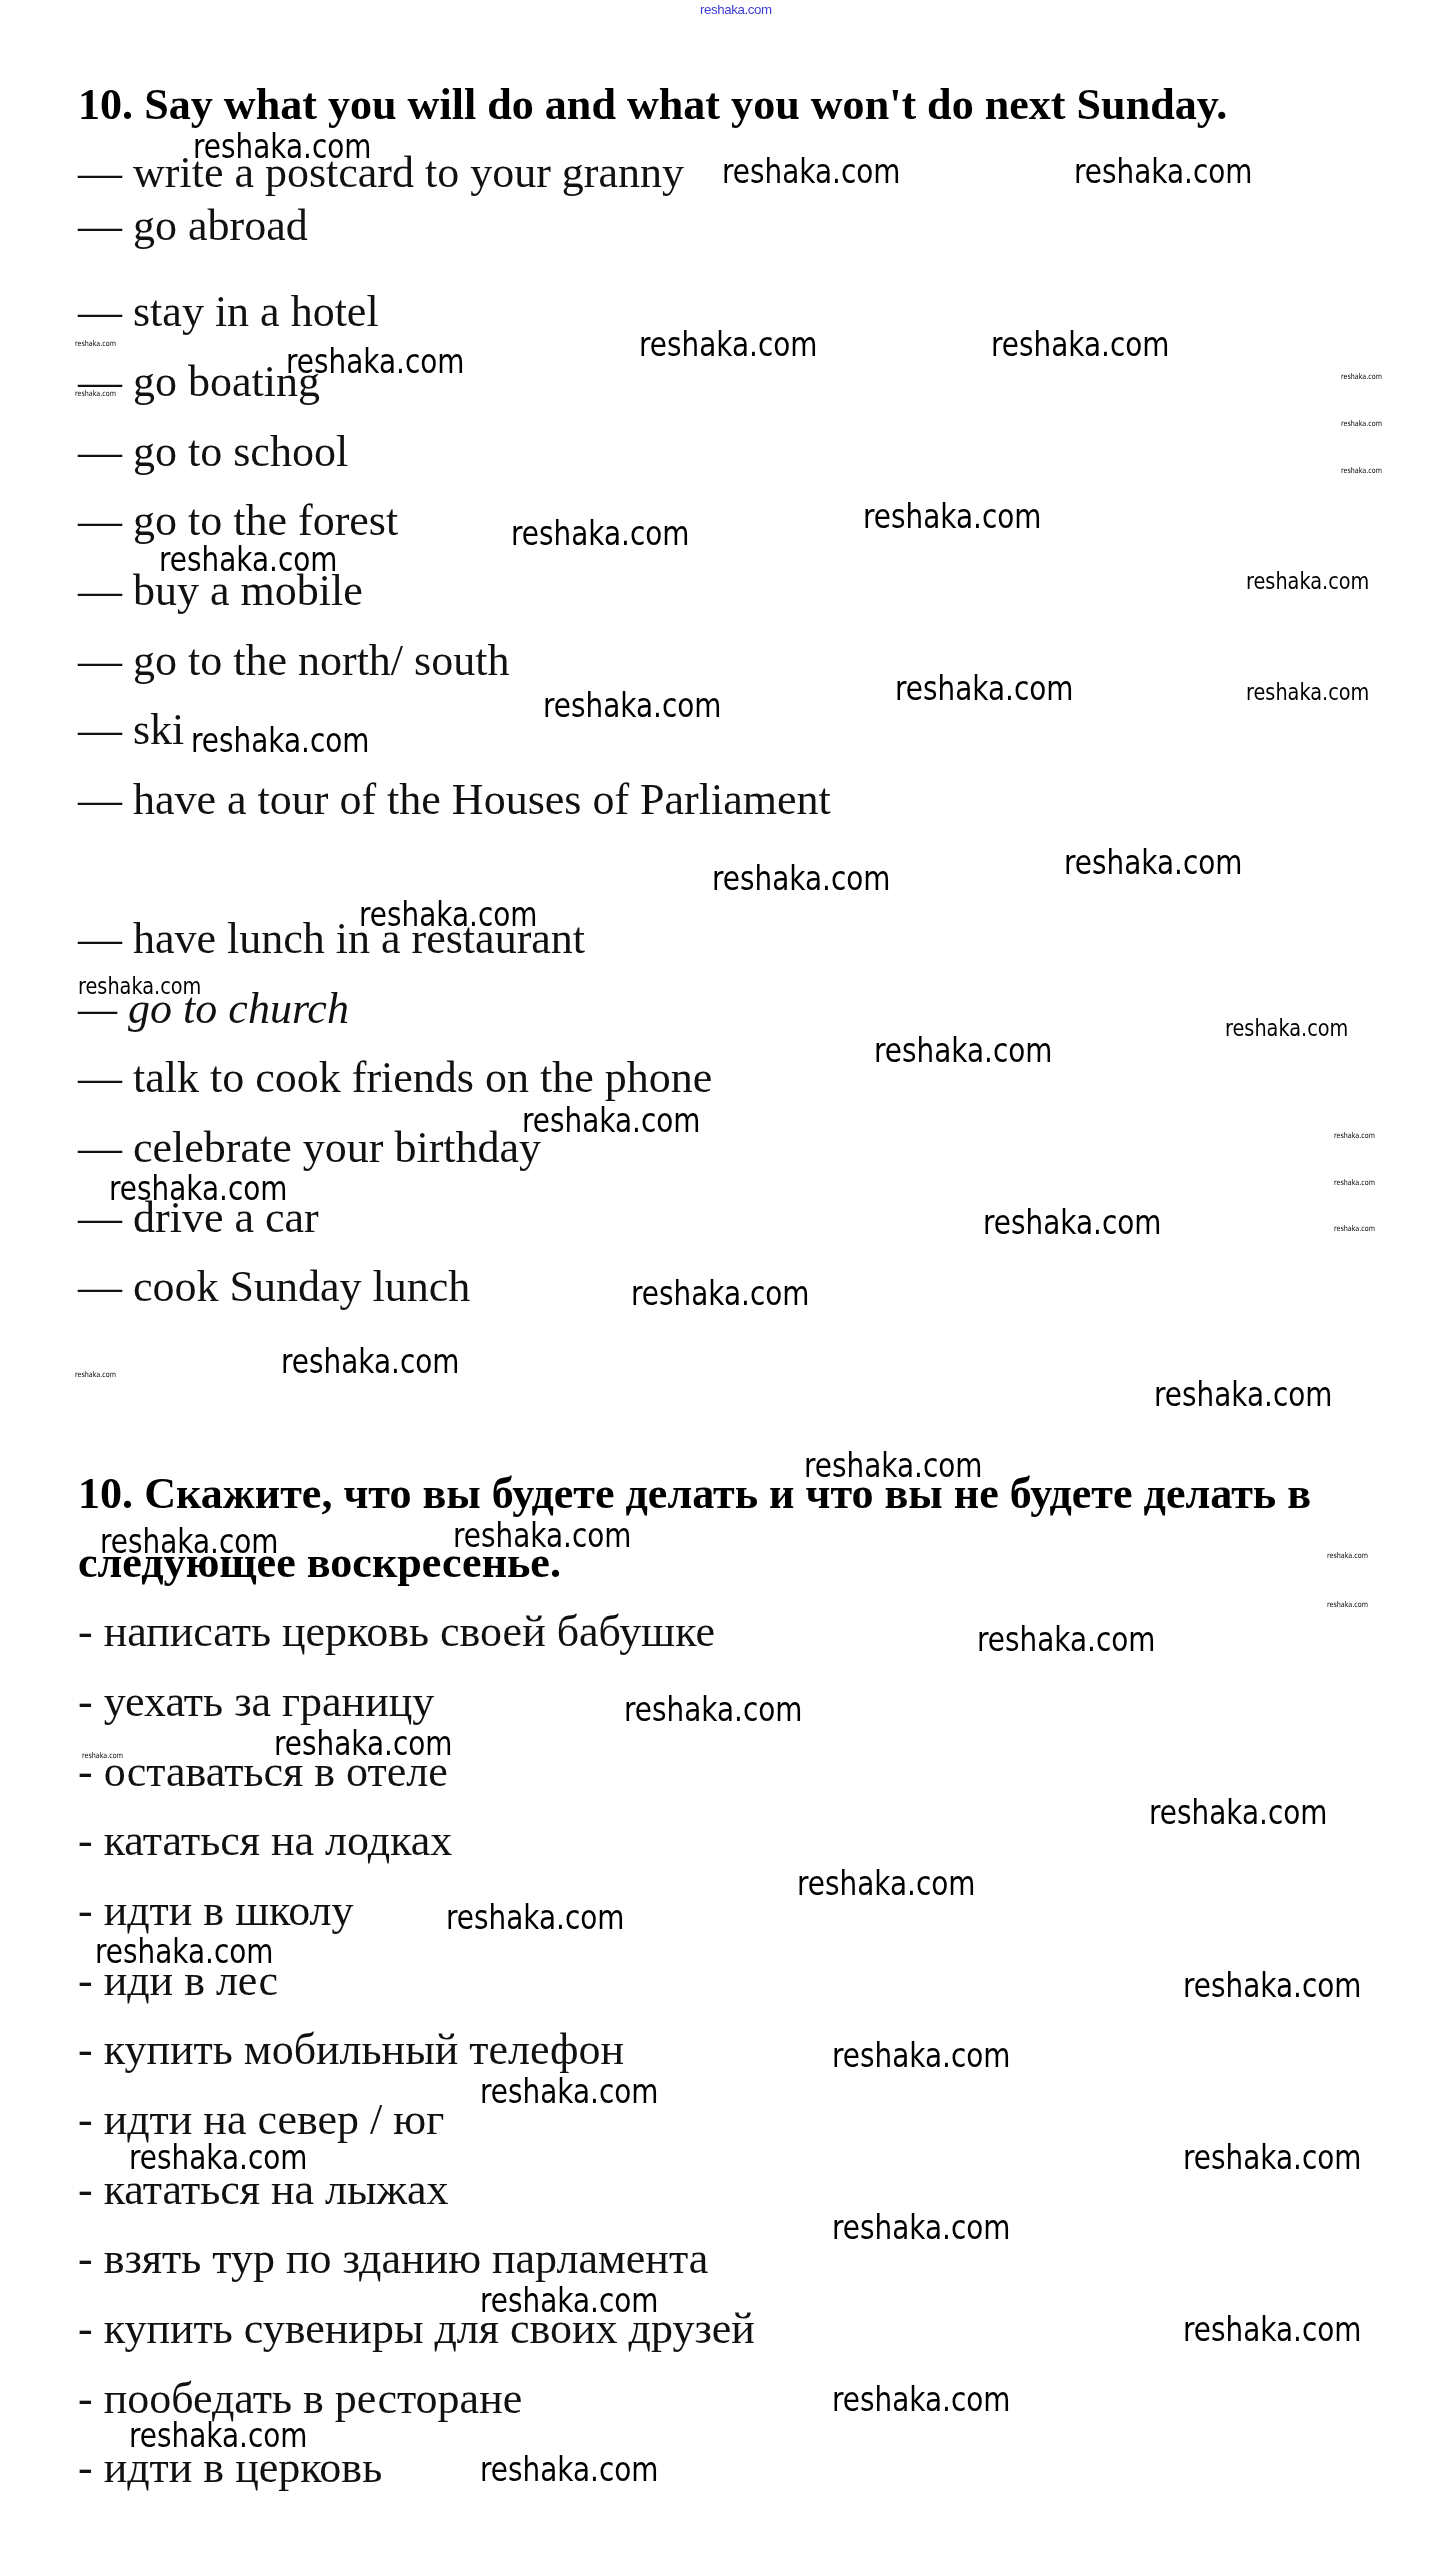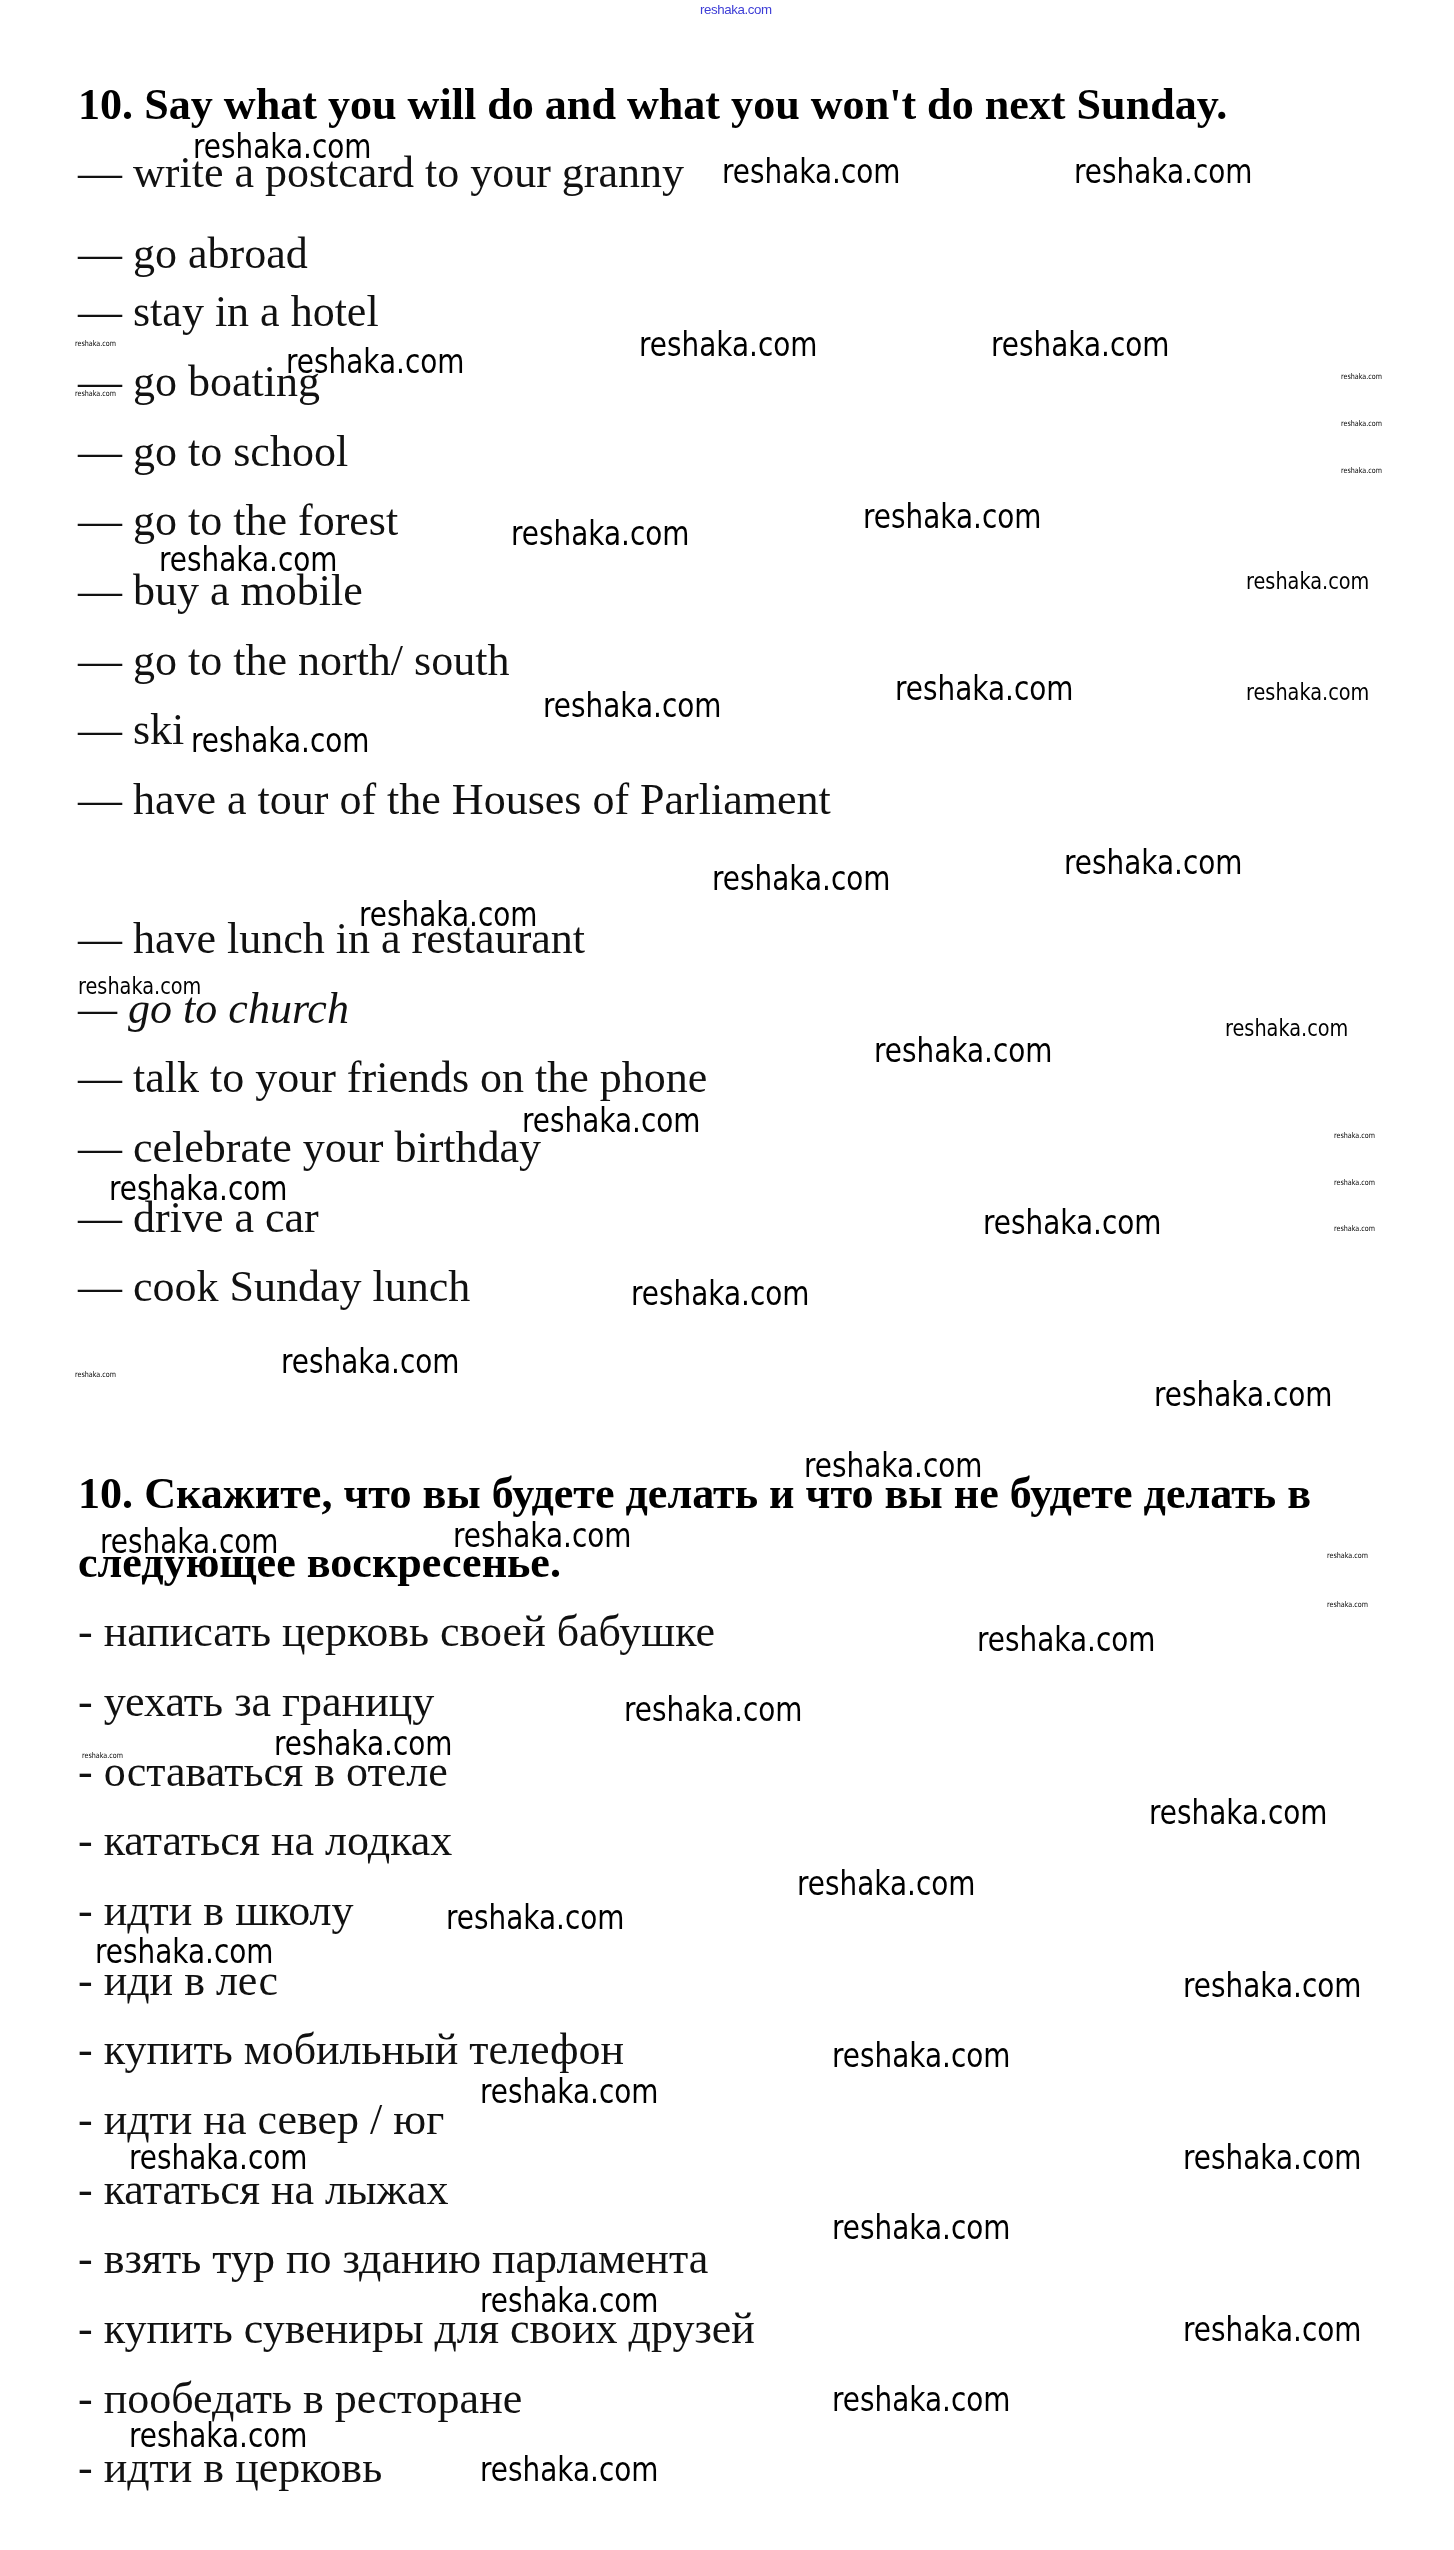--- a/index.html
+++ b/index.html
@@ -33,32 +33,32 @@
 </head>
 <body>
 
 <div class="page">
 
   <div class="top-mark">reshaka.com</div>
 
   <div class="heading" style="top:82px;">10. Say what you will do and what you won't do next Sunday.</div>
 
   <div class="item" style="top:151px;">— write a postcard to your granny</div>
-  <div class="item" style="top:232px;">— go abroad</div>
+  <div class="item" style="top:204px;">— go abroad</div>
   <div class="item" style="top:290px;">— stay in a hotel</div>
   <div class="item" style="top:360px;">— go boating</div>
   <div class="item" style="top:430px;">— go to school</div>
   <div class="item" style="top:499px;">— go to the forest</div>
   <div class="item" style="top:569px;">— buy a mobile</div>
   <div class="item" style="top:639px;">— go to the north/ south</div>
   <div class="item" style="top:708px;">— ski</div>
   <div class="item" style="top:778px;">— have a tour of the Houses of Parliament</div>
   <div class="item" style="top:917px;">— have lunch in a restaurant</div>
   <div class="item" style="top:987px;font-style:italic;">— go to church</div>
-  <div class="item" style="top:1056px;">— talk to your friends on the phone</div>
+  <div class="item" style="top:1056px;">— talk to cook friends on the phone</div>
   <div class="item" style="top:1126px;">— celebrate your birthday</div>
   <div class="item" style="top:1196px;">— drive a car</div>
   <div class="item" style="top:1265px;">— cook Sunday lunch</div>
 
   <div class="heading" style="top:1471px;">10. Скажите, что вы будете делать и что вы не будете делать в</div>
   <div class="heading" style="top:1540px;">следующее воскресенье.</div>
 
   <div class="item" style="top:1610px;">- написать церковь своей бабушке</div>
   <div class="item" style="top:1680px;">- уехать за границу</div>
   <div class="item" style="top:1750px;">- оставаться в отеле</div>

